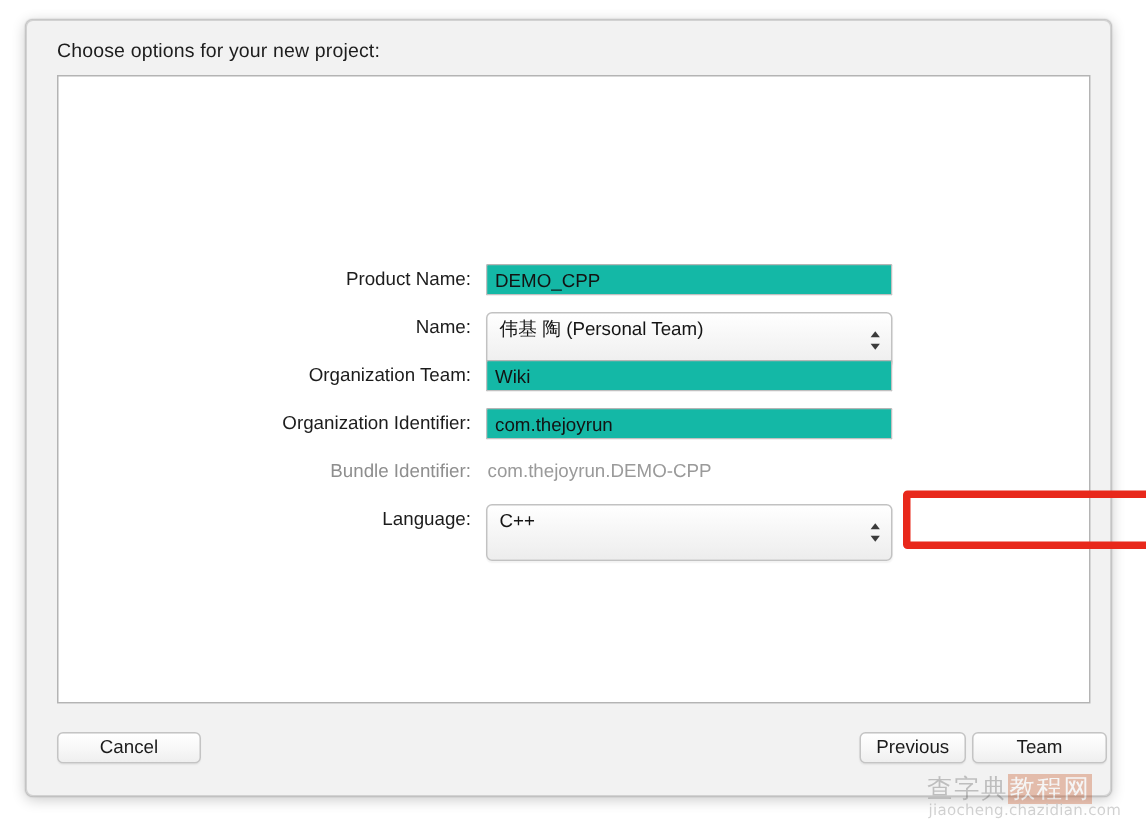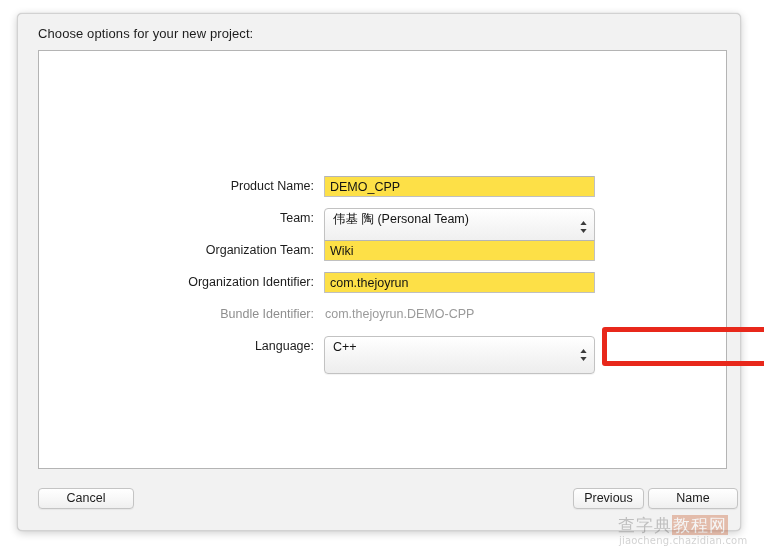--- a/index.html
+++ b/index.html
@@ -83,21 +83,21 @@
     top: 0;
   }
 
   
   .text-field {
     width: 100%;
     height: 21px;
     box-sizing: border-box;
     border: 1px solid #c0c0c0;
     border-top-color: #b5b5b5;
-    background: #fde047;
+    background: #14b8a6;
     font-family: "Liberation Sans", "DejaVu Sans", sans-serif;
     font-size: 12.5px;
     color: #131313;
     padding: 0 5px;
     border-radius: 1px;
     outline: none;
   }
 
   
   .popup-btn {
@@ -221,21 +221,21 @@
     <div id="form">
 
       <div class="form-row">
         <div class="form-label">Product Name:</div>
         <div class="field-wrap">
           <input class="text-field" type="text" readonly="" value="DEMO_CPP" style="">
         </div>
       </div>
 
       <div class="form-row">
-        <div class="form-label">Team:</div>
+        <div class="form-label">Name:</div>
         <div class="field-wrap">
           <div class="popup-btn">
             <span class="popup-text">伟基 陶 (Personal Team)</span>
             <span class="stepper">
               <svg width="9" height="15" viewBox="0 0 9 15">
                 <path d="M4.5 1.4 L7.6 5.4 L1.4 5.4 Z" fill="#3b3b3b"></path>
                 <path d="M4.5 13.6 L1.4 9.6 L7.6 9.6 Z" fill="#3b3b3b"></path>
               </svg>
             </span>
           </div>
@@ -277,21 +277,21 @@
           </div>
           <div id="language-highlight" style="border-color: rgb(232, 40, 27);"></div>
         </div>
       </div>
 
     </div>
   </div>
 
   <button class="dlg-btn" id="btn-cancel">Cancel</button>
   <button class="dlg-btn" id="btn-previous">Previous</button>
-  <button class="dlg-btn" id="btn-next">Name</button>
+  <button class="dlg-btn" id="btn-next">Team</button>
 
 </div>
 
 <div id="watermark">
   <div id="wm-cn">
     <span>查字典</span><span class="boxed">教程网</span>
   </div>
   <div id="wm-url">jiaocheng.chazidian.com</div>
 </div>
 

